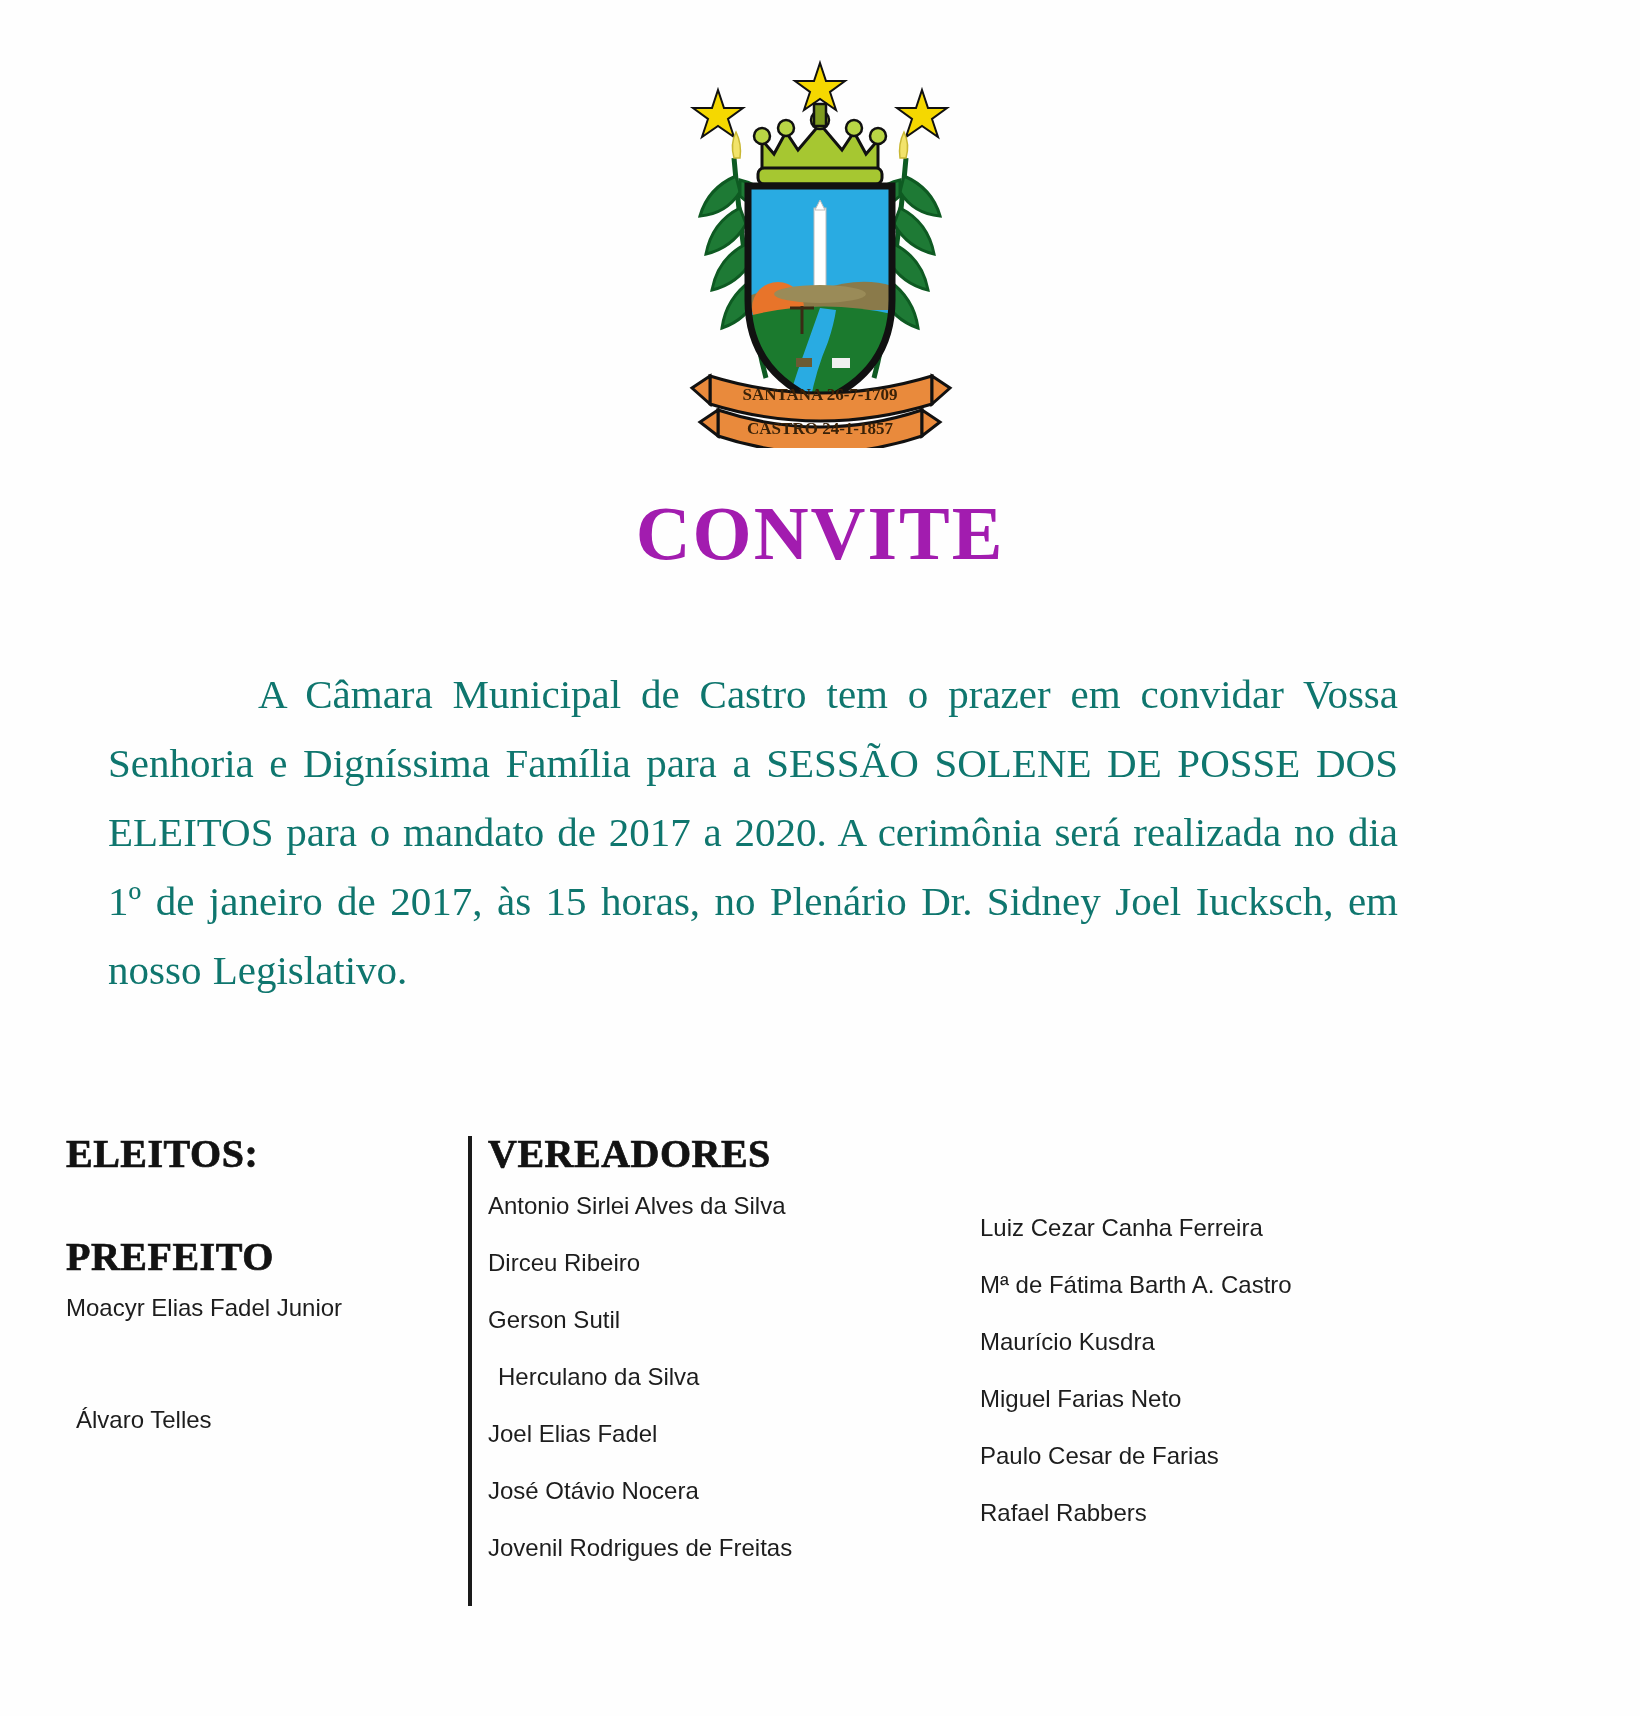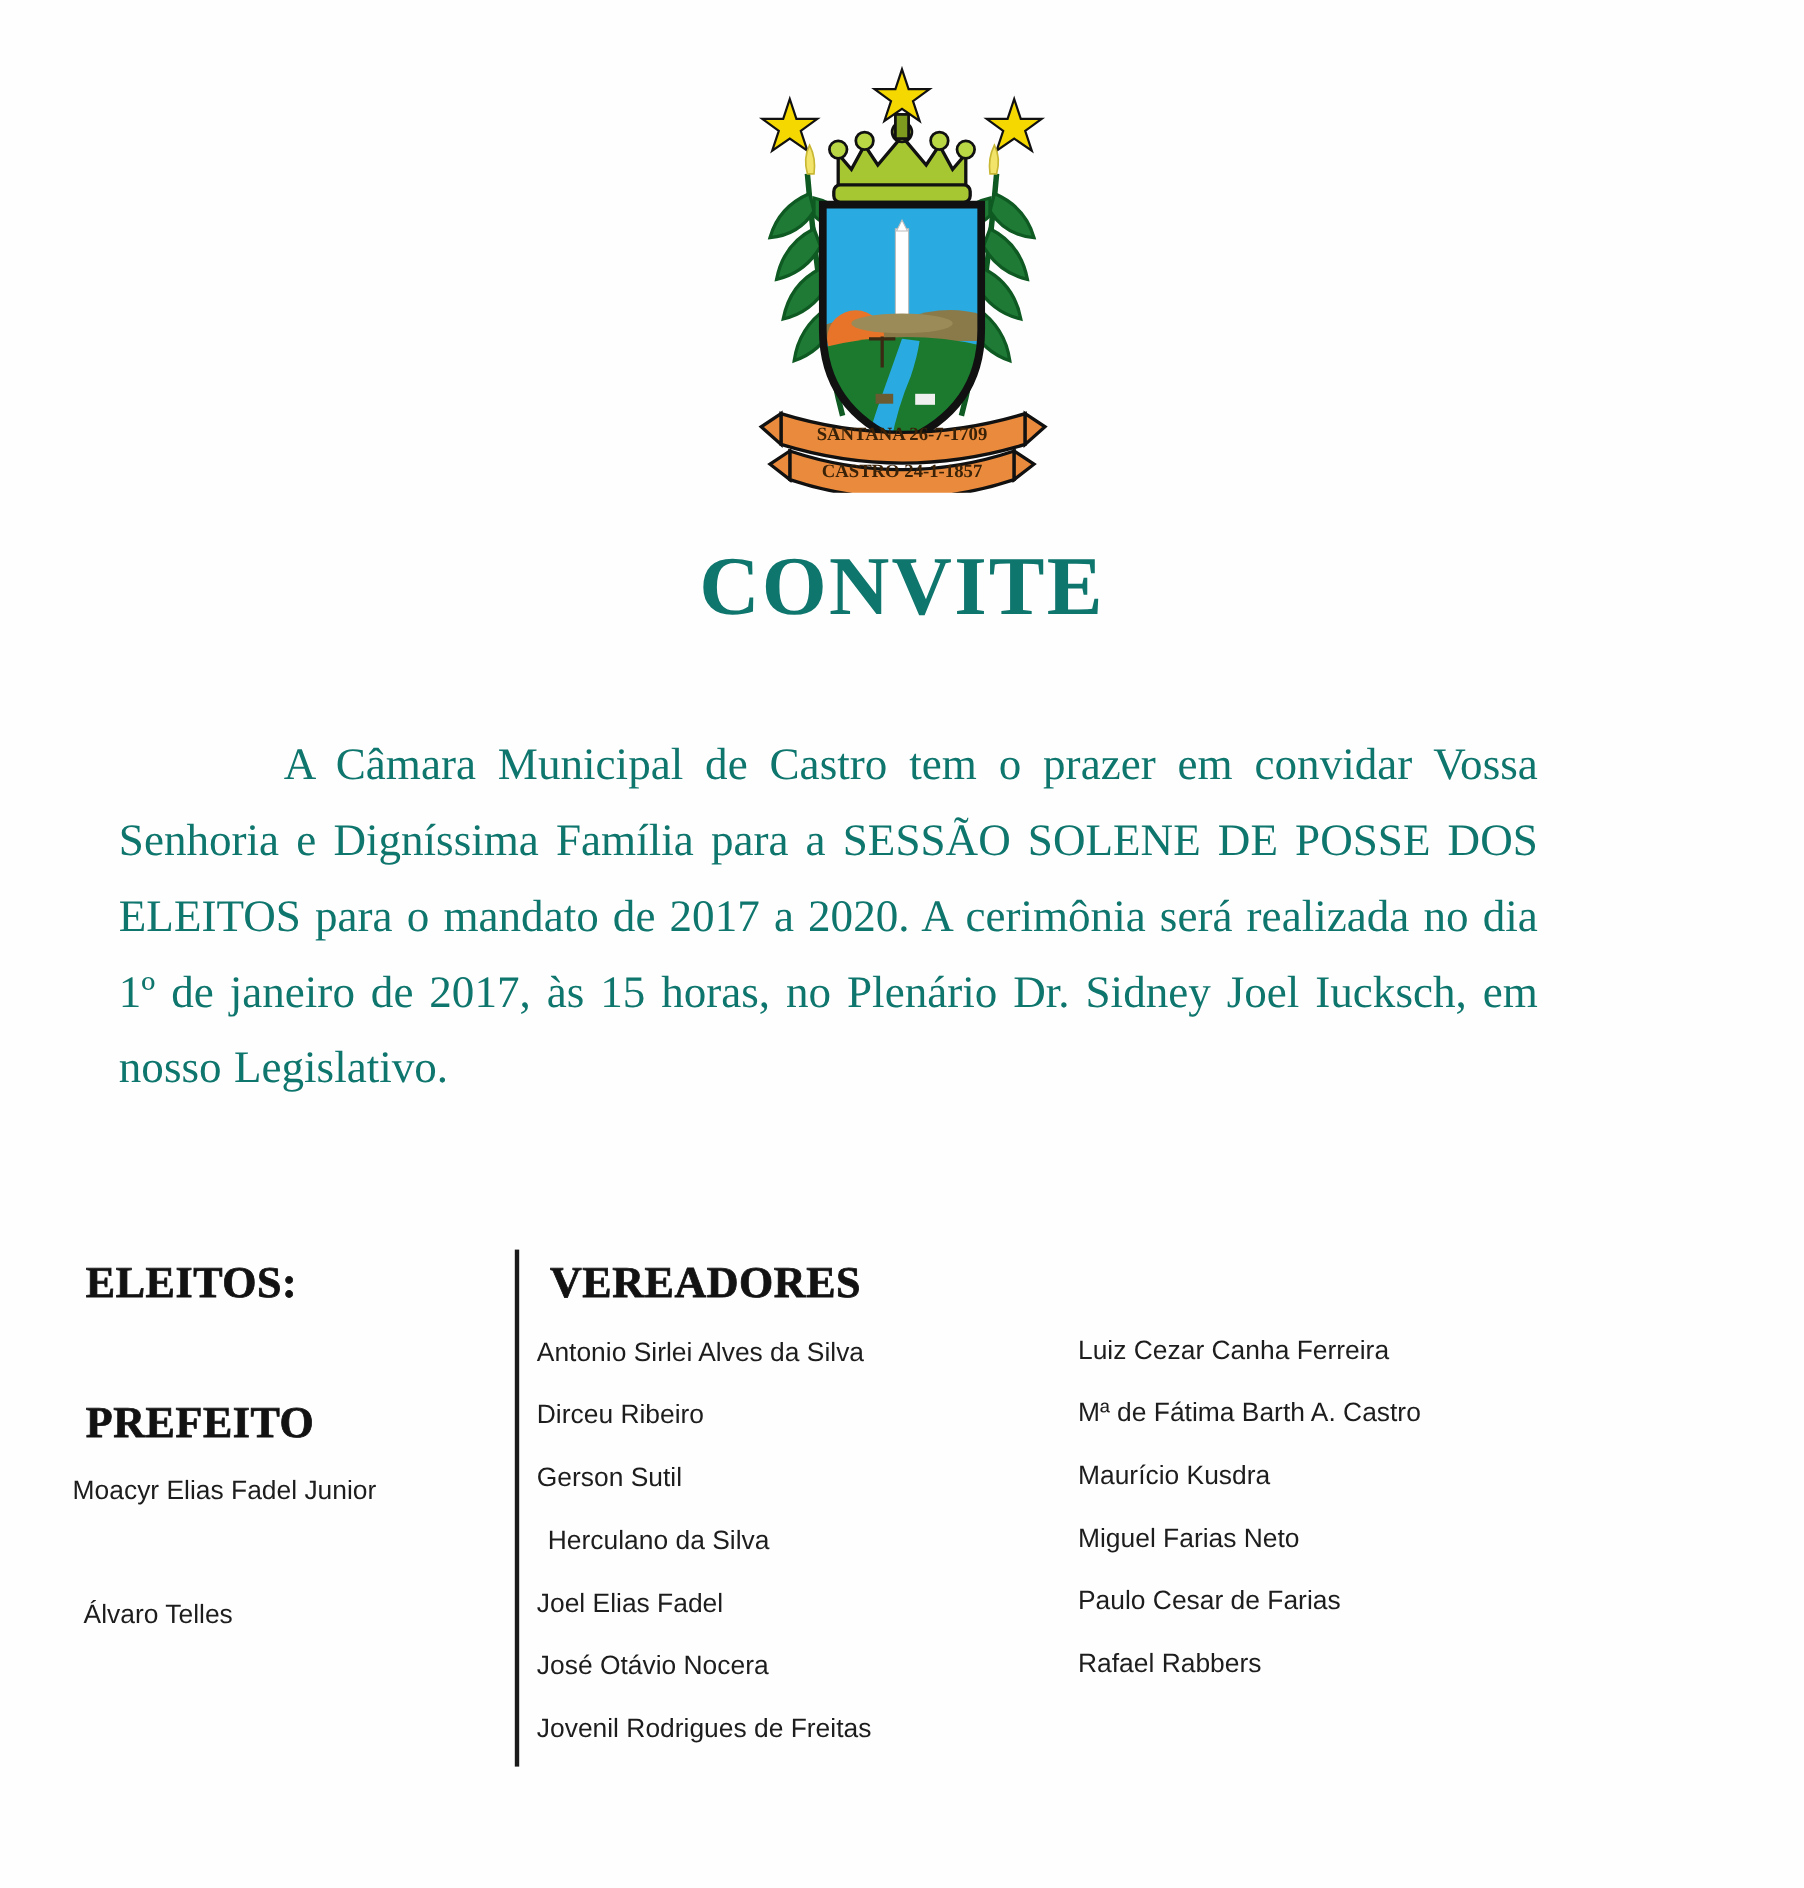--- a/index.html
+++ b/index.html
@@ -44,21 +44,21 @@
   .title {
     position: absolute;
     top: 490px;
     left: 0;
     width: 100%;
     text-align: center;
     font-family: "Liberation Serif", serif;
     font-weight: bold;
     font-size: 76px;
     letter-spacing: 2px;
-    color: #0f766e;
+    color: #a21caf;
   }
 
   
   .body-text {
     position: absolute;
     top: 660px;
     left: 108px;
     width: 1290px;
     font-family: "Liberation Serif", serif;
     font-size: 41px;
@@ -108,21 +108,21 @@
     width: 500px;
   }
 
   .heading {
     font-family: "Liberation Serif", serif;
     font-weight: bold;
     font-size: 40px;
     letter-spacing: 0.5px;
     color: #121212;
     -webkit-text-stroke: 0.7px #121212;
-    margin: 12px;
+    margin: 0;
   }
   .name {
     font-family: "Liberation Sans", sans-serif;
     font-size: 24px;
     line-height: 56px;
     color: #1d1d1d;
     margin: 0;
     white-space: nowrap;
   }
   .name.indent { padding-left: 10px; }

